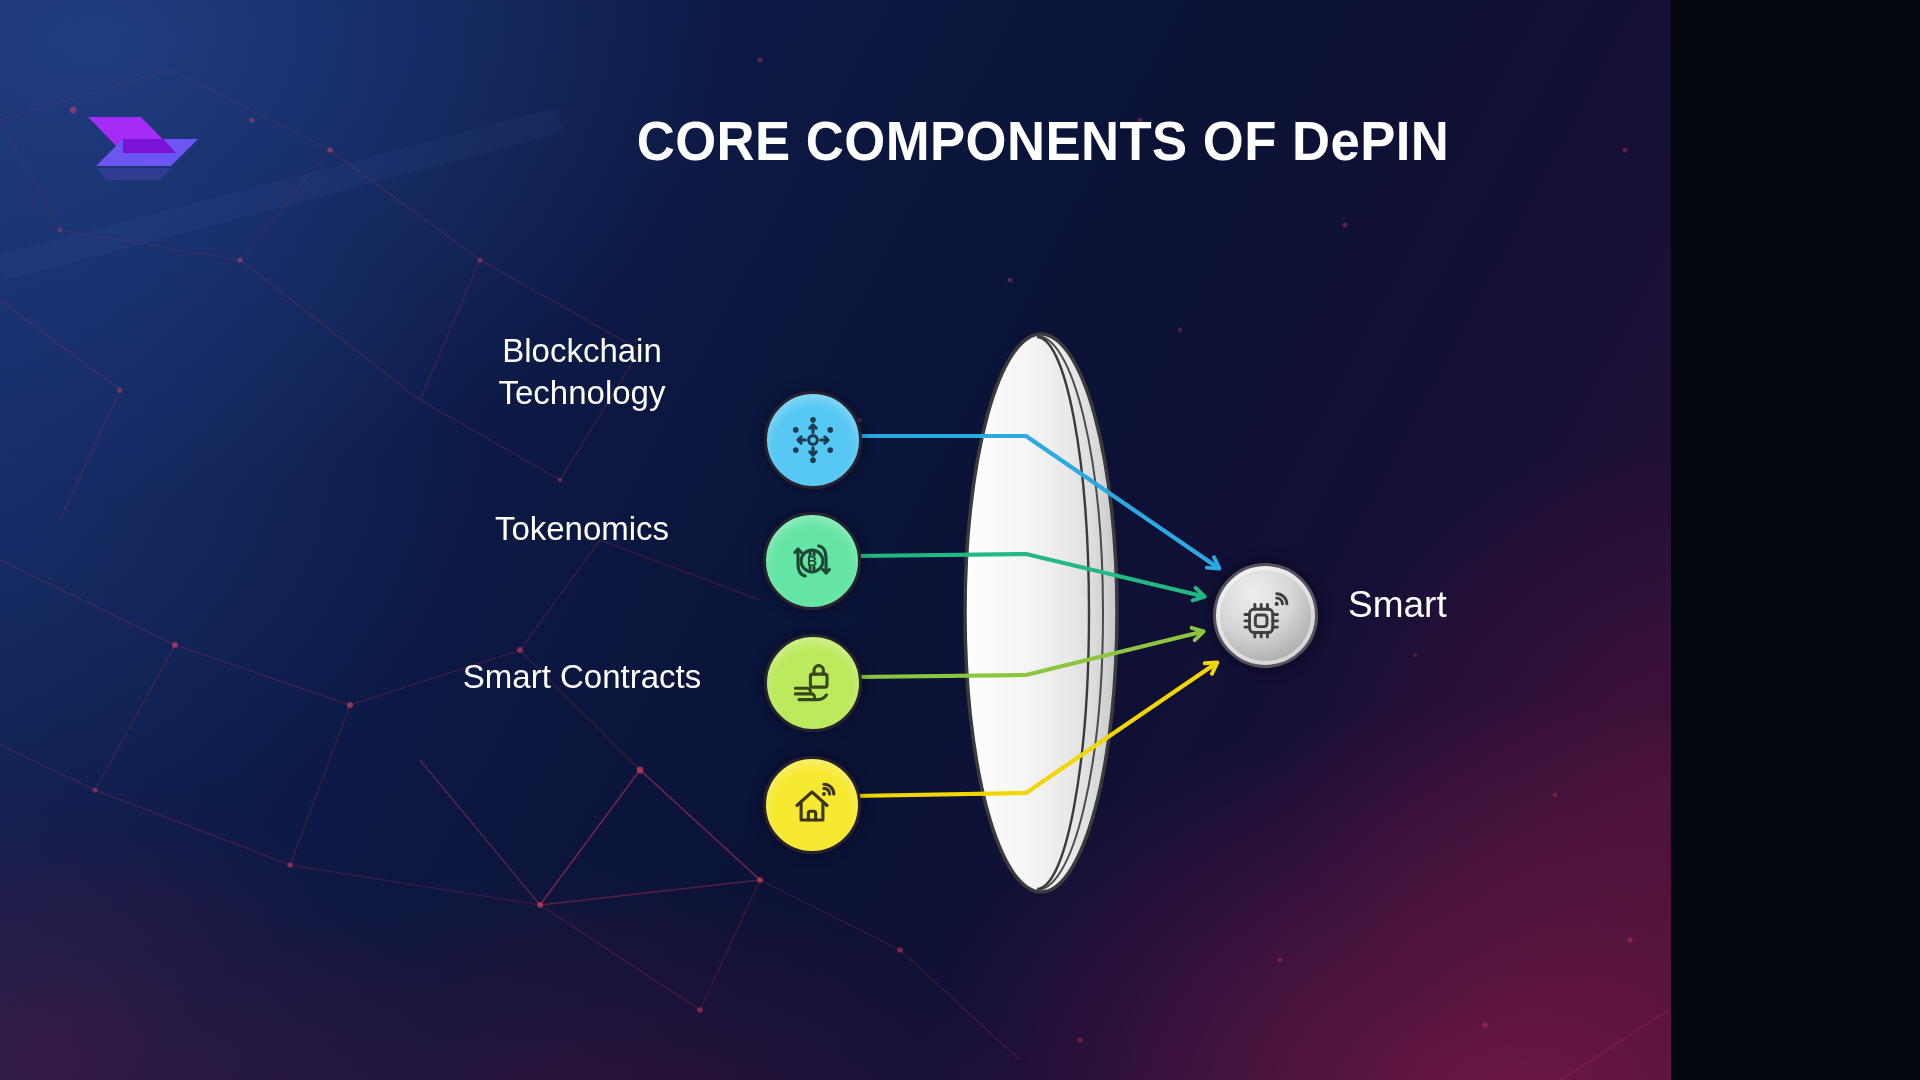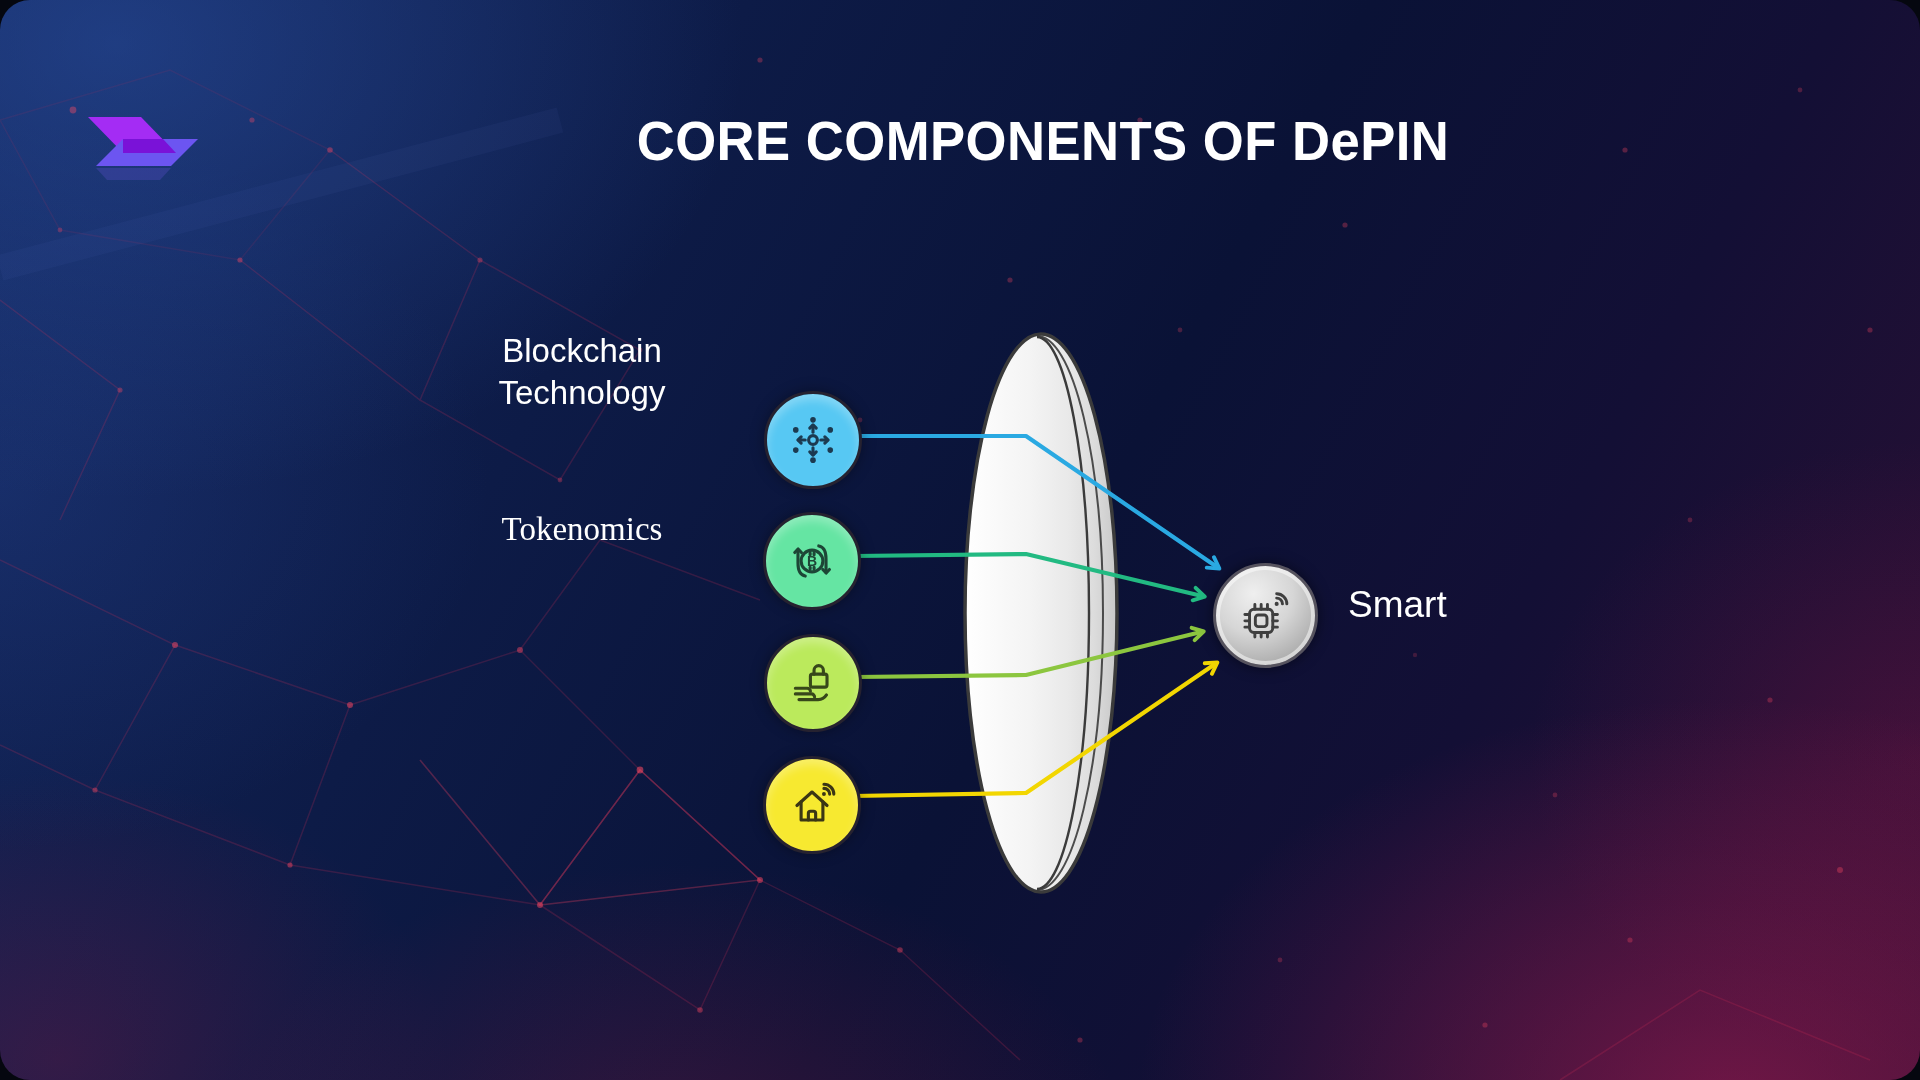--- a/index.html
+++ b/index.html
@@ -1,43 +1,42 @@
 <!DOCTYPE html>
 <html><head>
 <meta charset="utf-8">
 <style>
   html,body{margin:0;padding:0;background:#05070f;}
   .stage{
-    position:relative;width:1920px;height:1080px;overflow:hidden;
+    position:relative;width:1671px;height:1080px;overflow:hidden;
     font-family:"Liberation Sans",sans-serif;color:#fff;
     background:
       radial-gradient(900px 650px at 6% 4%, rgba(47,90,180,.45), rgba(47,90,180,0) 70%),
       radial-gradient(700px 520px at 0% 45%, rgba(40,75,160,.28), rgba(40,75,160,0) 70%),
       radial-gradient(820px 560px at 90% 102%, rgba(170,28,84,.55), rgba(170,28,84,0) 72%),
       radial-gradient(520px 420px at 100% 70%, rgba(120,20,70,.35), rgba(120,20,70,0) 75%),
       radial-gradient(640px 420px at 35% 108%, rgba(150,24,66,.30), rgba(150,24,66,0) 72%),
       radial-gradient(520px 380px at 3% 98%, rgba(140,22,62,.30), rgba(140,22,62,0) 75%),
       linear-gradient(118deg,#14275C 0%,#0D1B47 30%,#0A1236 55%,#130F35 74%,#2E1033 100%);
-    border-radius: 30px;
   }
   .layer{position:absolute;left:0;top:0;width:1920px;height:1080px;}
   .mesh{z-index:1;}
   .rays{z-index:2;}
   .title{
     position:absolute;z-index:5;top:108px;left:1043px;
     transform:translateX(-50%) scaleX(.94);
     font-size:56px;font-weight:700;letter-spacing:.5px;white-space:nowrap;
   }
   .logo{position:absolute;z-index:5;left:80px;top:106px;}
   .row-label{
     position:absolute;z-index:5;width:270px;text-align:center;
     font-size:33px;line-height:42px;color:#fff;
   }
   .lbl-0{left:447px;top:330px;}
-  .lbl-1{left:447px;top:508px;font-family:Liberation Serif, serif;}
+  .lbl-1{left:447px;top:508px;}
   .lbl-2{left:447px;top:656px;}
   .lbl-3{left:447px;top:766px;}
   .node{
     position:absolute;z-index:4;width:92px;height:92px;border-radius:50%;
     border:3px solid #262230;display:flex;align-items:center;justify-content:center;
     box-shadow:0 0 14px rgba(0,0,0,.35), inset 0 6px 10px rgba(255,255,255,.28);
   }
   .n-0{left:764px;top:391px;}
   .n-1{left:763px;top:512px;}
   .n-2{left:764px;top:634px;}
@@ -160,20 +159,21 @@
     <polygon points="8,11 61,11 96,47 43,47" fill="#A42CF4"></polygon>
     <polygon points="43,33 118,33 91,60 16,60" fill="#6C55F1"></polygon>
     <polygon points="43,33 83,33 96,47 43,47" fill="#7A12D8"></polygon>
     <polygon points="16,62 91,62 80,74 27,74" fill="#7B5CF5" opacity=".22"></polygon>
   </svg>
 
   <div class="title">CORE COMPONENTS OF DePIN</div>
 
   <div class="row-label lbl-0">Blockchain Technology</div>
   <div class="row-label lbl-1">Tokenomics</div>
+  <div class="row-label lbl-2">Smart Contracts</div>
 
   <div class="node n-0" style="background-color: rgb(87, 200, 243);">
     <svg width="54" height="54" viewBox="0 0 52 52" style="color: rgb(28, 58, 80);">
       <g stroke="currentColor" stroke-width="3" fill="none" stroke-linecap="round" stroke-linejoin="round">
         <circle cx="26" cy="26" r="4.2"></circle>
         <path d="M26 18.5 V12"></path>
           <path d="M22.9 14.6 L26 11.4 L29.1 14.6"></path>
         <path d="M26 33.5 V40"></path>
           <path d="M22.9 37.4 L26 40.6 L29.1 37.4"></path>
         <path d="M18.5 26 H12"></path>

